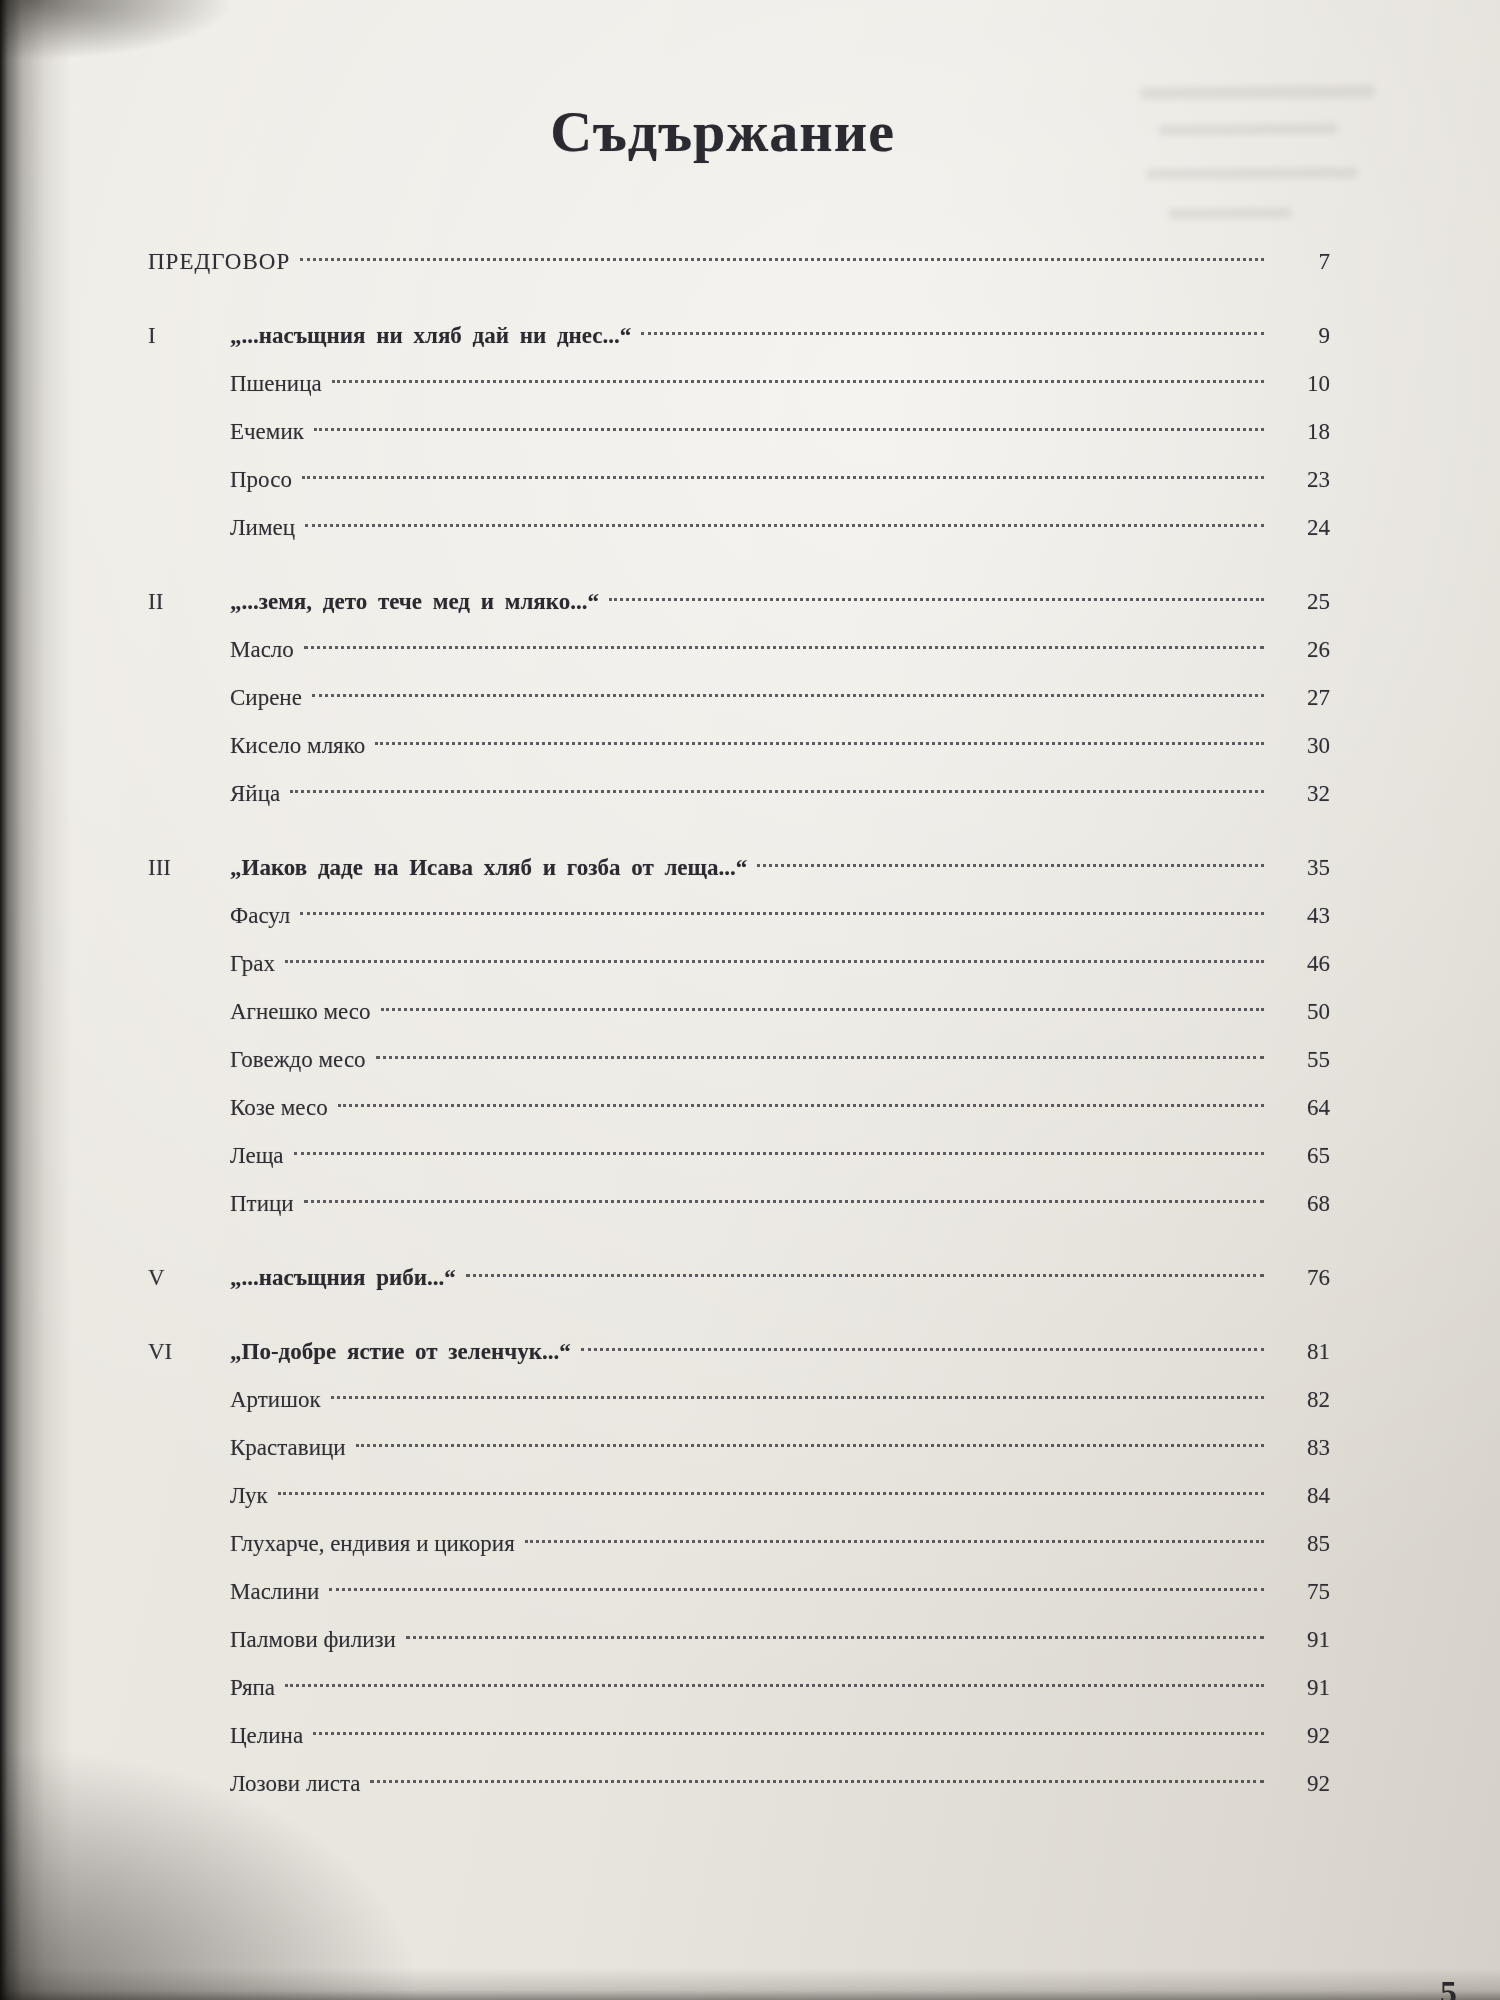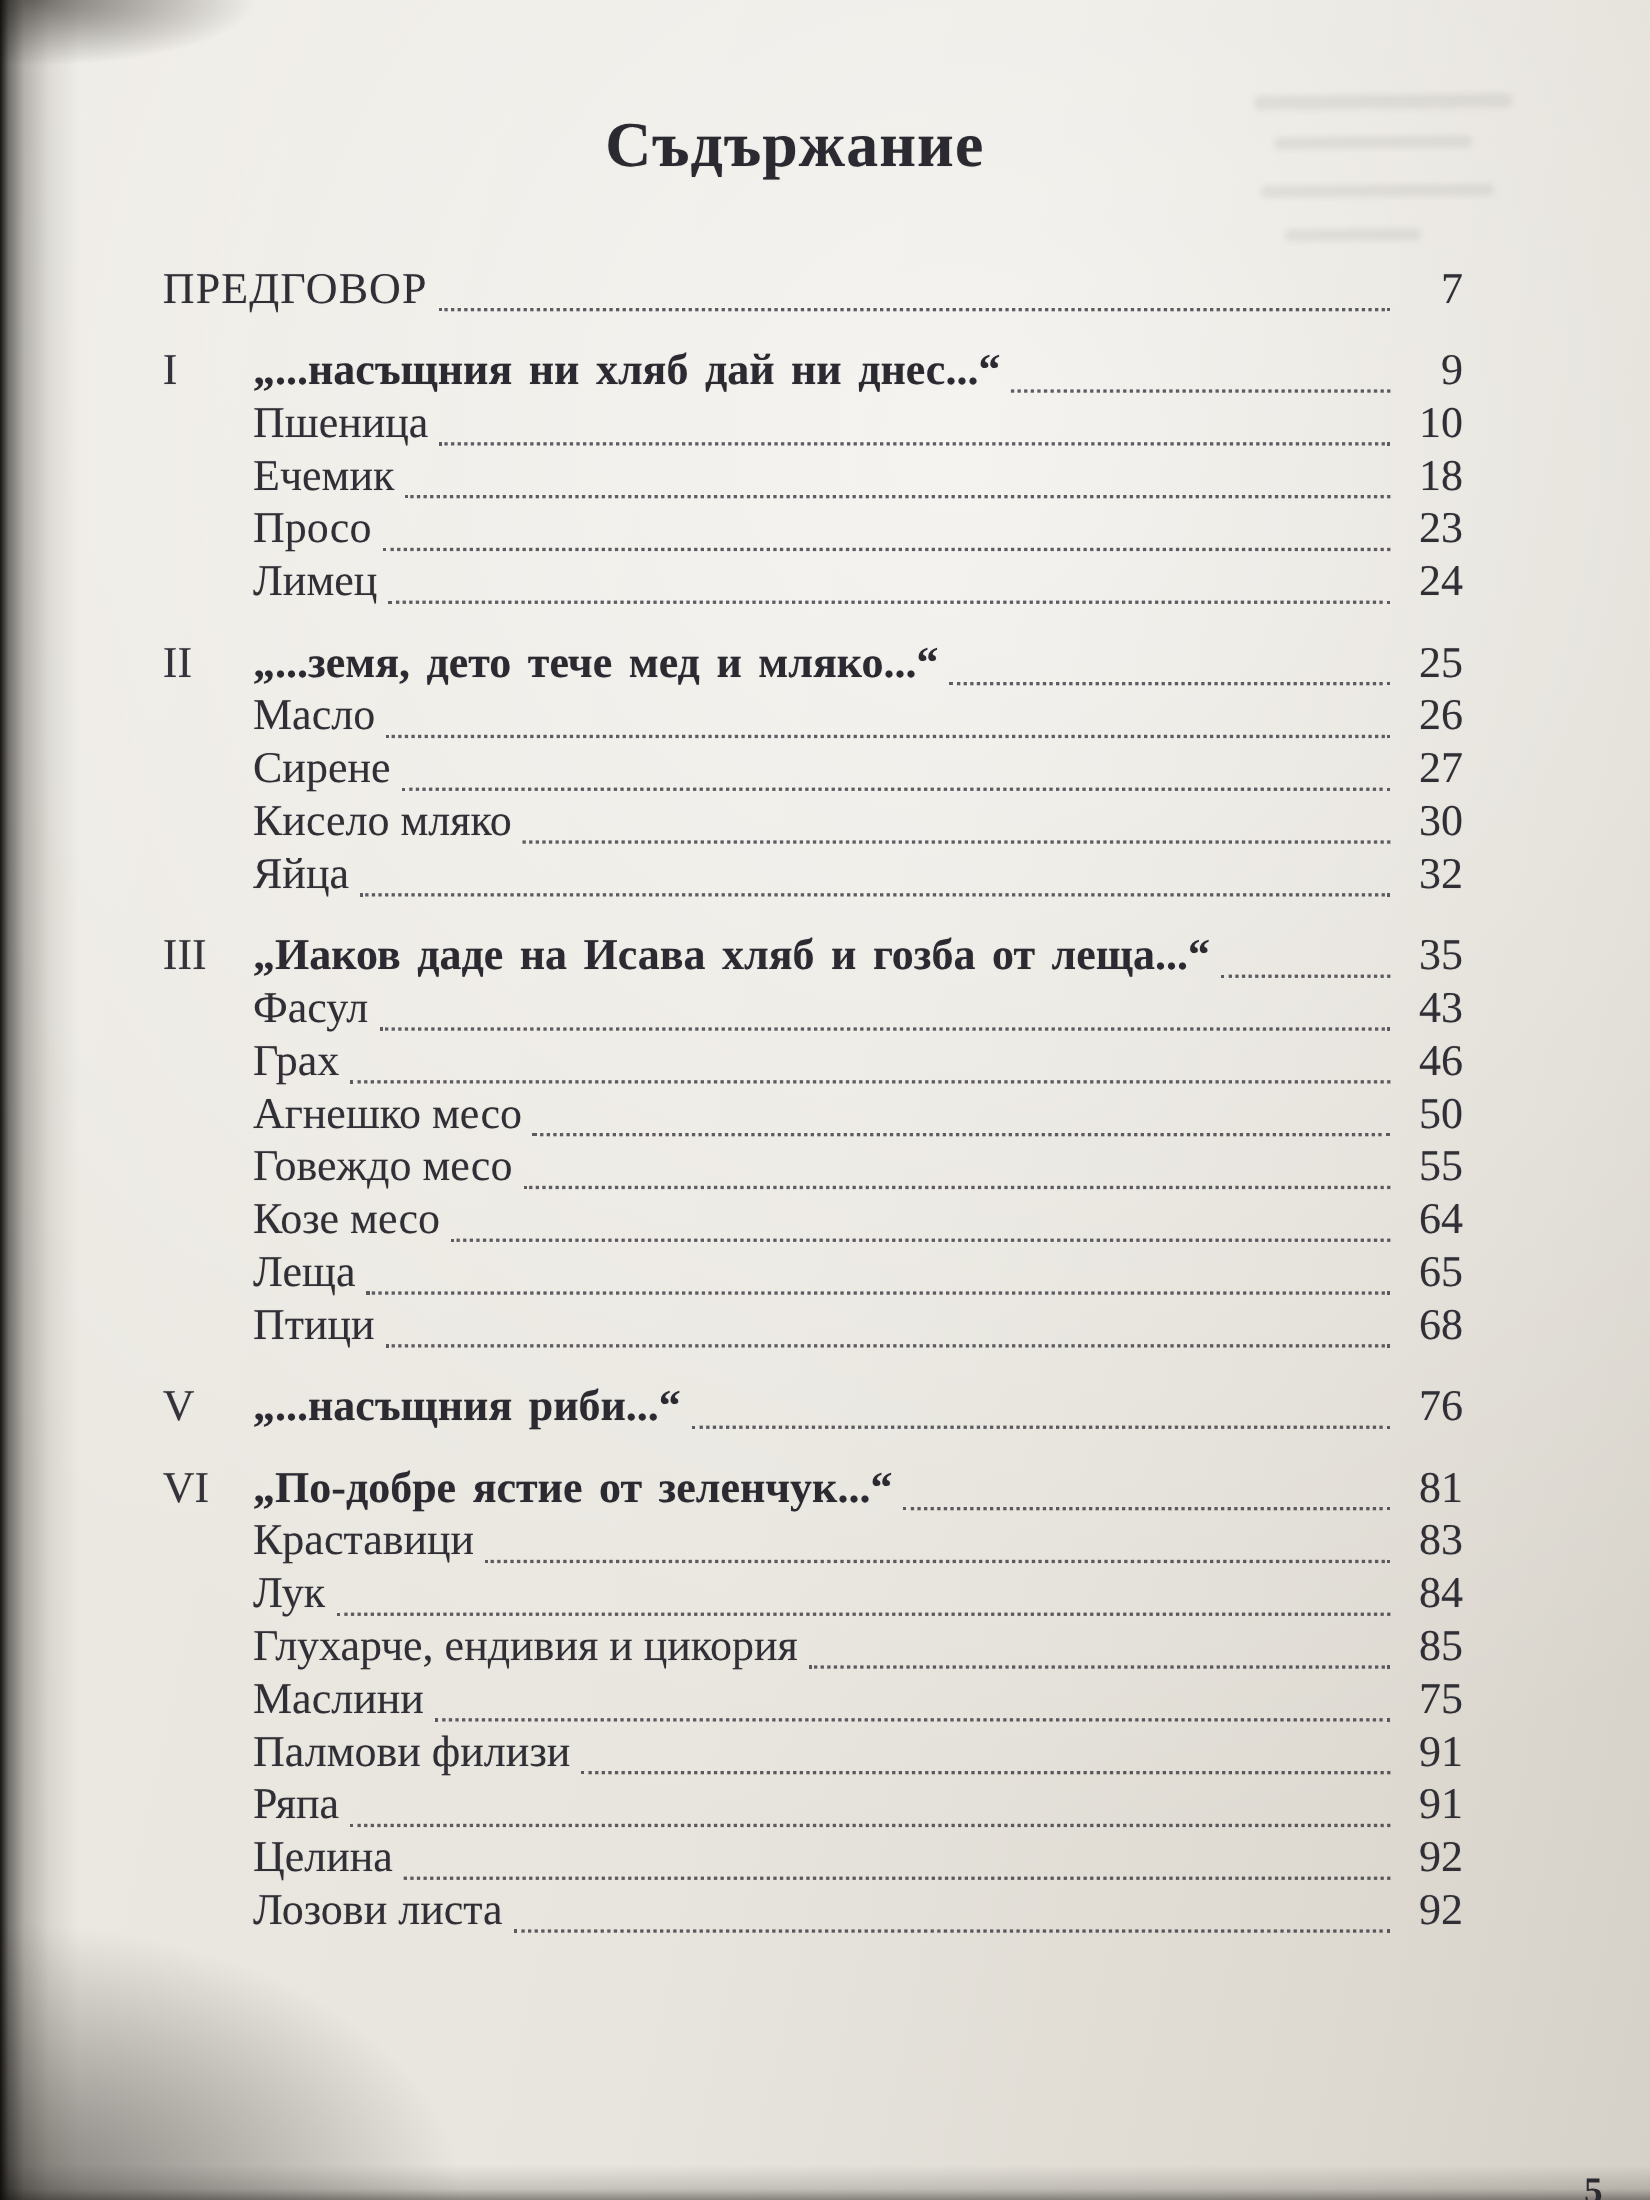--- a/index.html
+++ b/index.html
@@ -29,24 +29,24 @@
     color: #2c2a31;
     text-shadow: 0 0 1px rgba(44,42,49,0.35);
   }
   .toc {
     position: absolute;
     left: 148px; top: 238px;
     width: 1182px;
   }
   .row {
     display: flex;
-    align-items: flex-end;
+    align-items: center;
     height: 48px;
     line-height: 48px;
-    font-size: 40px;
+    font-size: 23px;
     white-space: nowrap;
     text-shadow: 0 0 1px rgba(49,47,54,0.28);
   }
   .row.gap { margin-top: 26px; }
   .row.heading .label { font-weight: bold; word-spacing: 5px; color: #2c2a31; }
   .row.plain .label { letter-spacing: 1px; }
   .num {
     flex: none;
     width: 82px;
     color: #35333a;
@@ -214,20 +214,26 @@
         <span class="pageno">76</span>
       </div>
       <div class="row heading gap">
         <span class="num">VI</span>
         <span class="label">„По-добре ястие от зеленчук...“</span>
         <span class="leader"></span>
         <span class="pageno">81</span>
       </div>
       <div class="row item">
         <span class="num"></span>
+        <span class="label">Артишок</span>
+        <span class="leader"></span>
+        <span class="pageno">82</span>
+      </div>
+      <div class="row item">
+        <span class="num"></span>
         <span class="label">Краставици</span>
         <span class="leader"></span>
         <span class="pageno">83</span>
       </div>
       <div class="row item">
         <span class="num"></span>
         <span class="label">Лук</span>
         <span class="leader"></span>
         <span class="pageno">84</span>
       </div>

